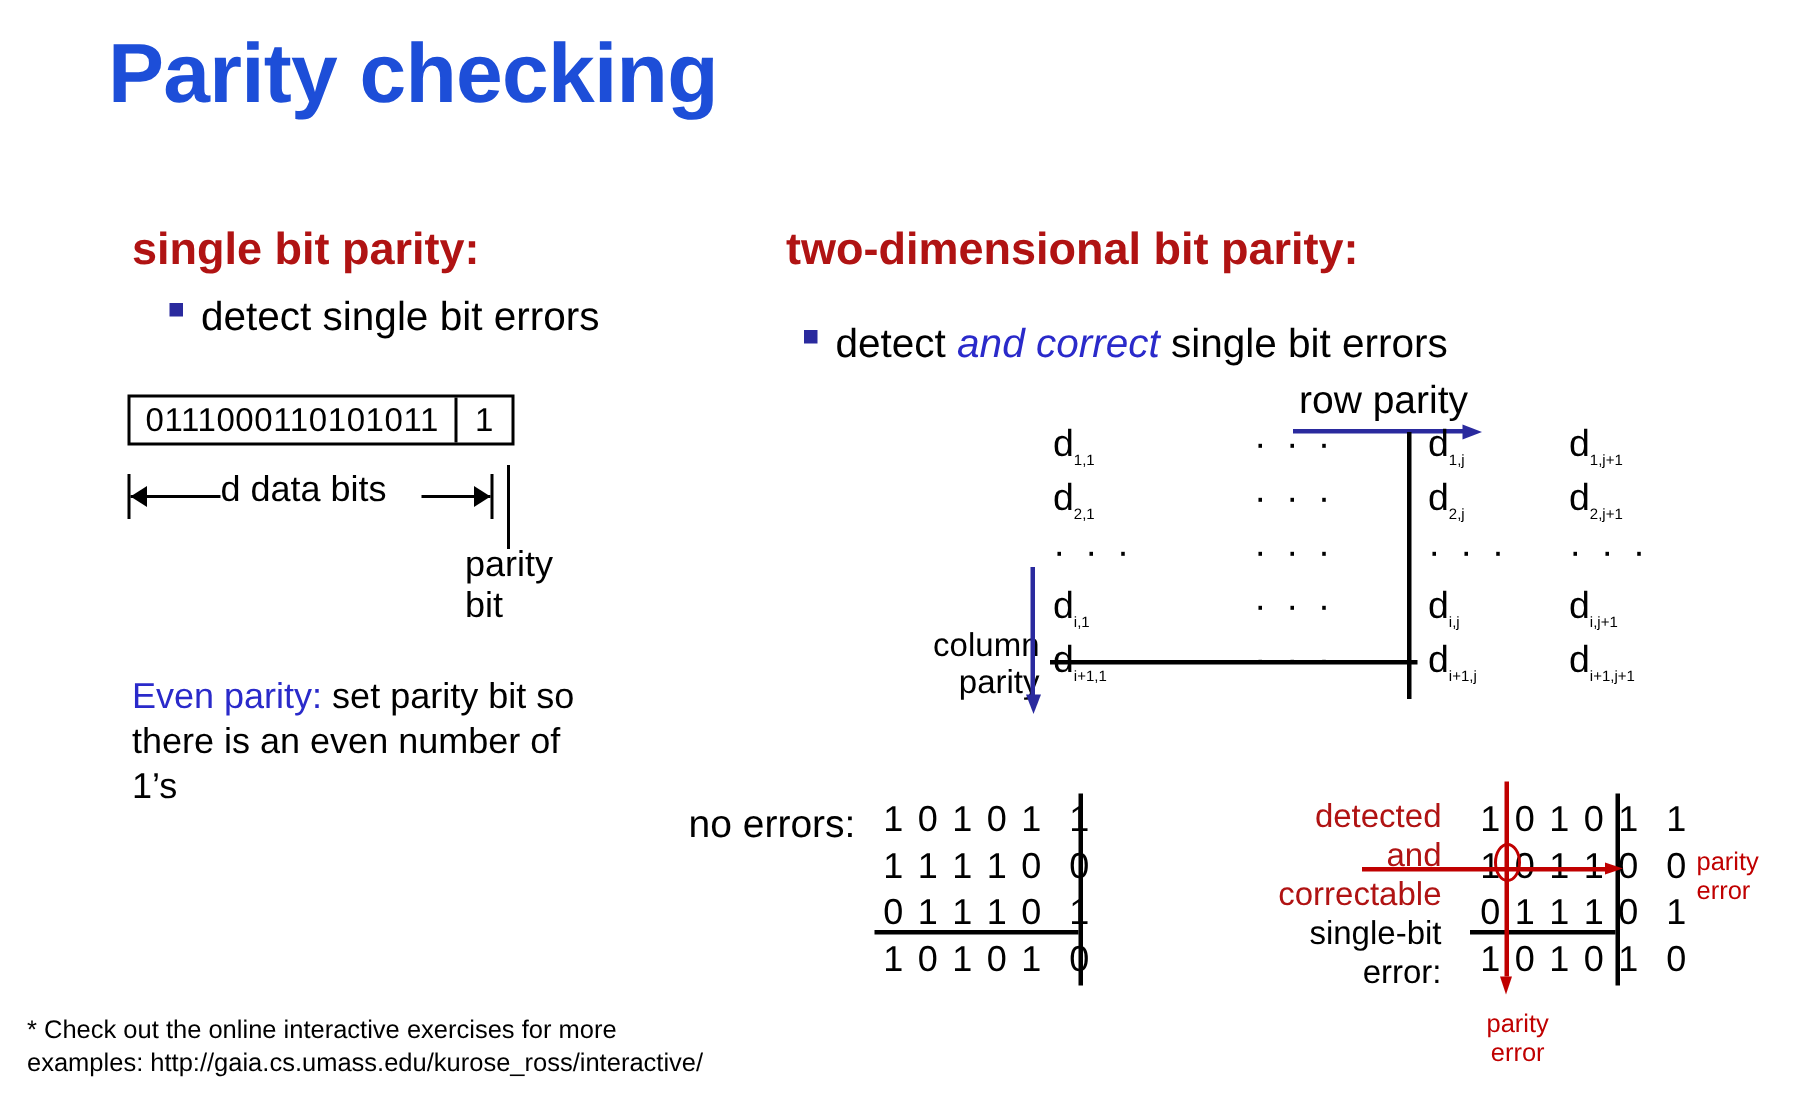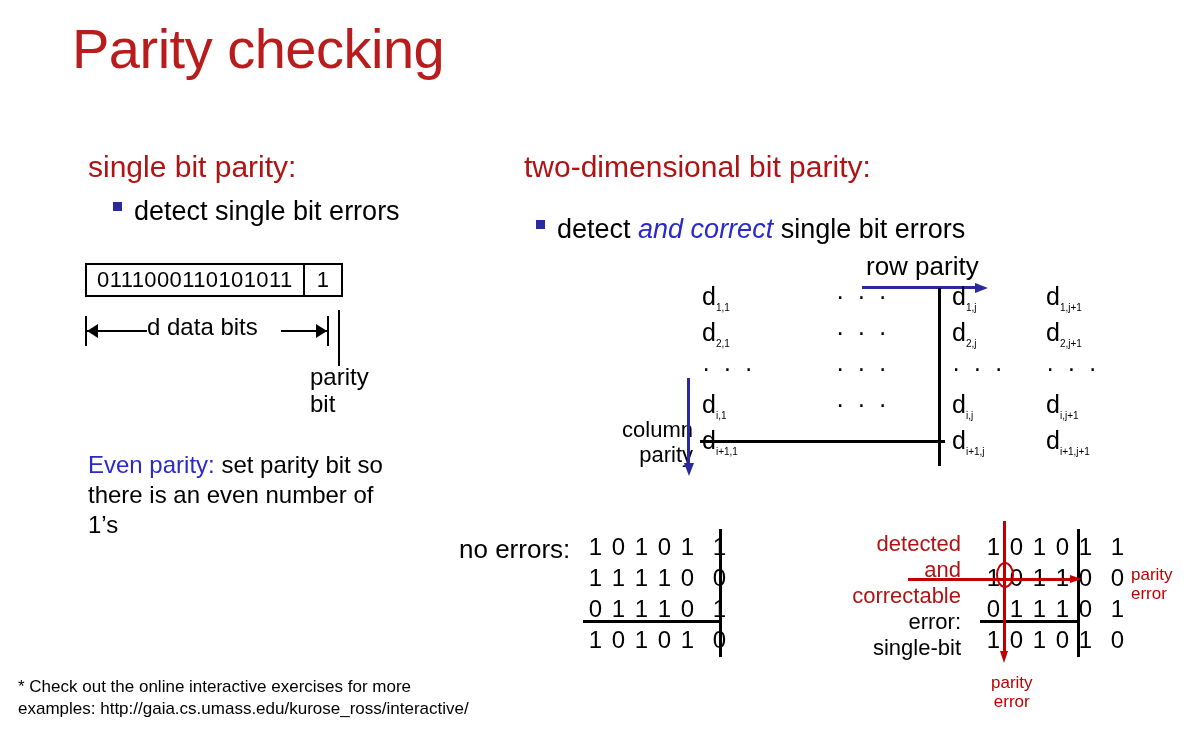--- a/index.html
+++ b/index.html
@@ -6,27 +6,27 @@
   body{
     width:1200px;height:729px;background:#ffffff;
     font-family:"Liberation Sans", sans-serif;
     position:relative;overflow:hidden;color:#000;
   }
   .slide{position:absolute;inset:0;}
 
   
   #title{
     position:absolute;left:72px;top:18px;
-    font-size:56px;color:#b91c1c;font-weight:400;letter-spacing:-0.5px;
+    font-size:56px;color:#1d4ed8;font-weight:700;letter-spacing:-0.5px;
     line-height:1.1;
   }
 
   
   .sec-head{
-    position:absolute;font-size:30px;color:#b01313;font-weight:400;
+    position:absolute;font-size:30px;color:#b01313;font-weight:700;
     white-space:nowrap;
   }
   #head-left{left:88px;top:150px;}
   #head-right{left:524px;top:150px;}
 
   
   .bullet-row{position:absolute;display:flex;align-items:center;white-space:nowrap;}
   .sqbul{
     width:9px;height:9px;background:#2a2a9e;display:inline-block;
     margin-right:12px;position:relative;top:-5px;flex:0 0 auto;
@@ -272,22 +272,22 @@
         <span class="b">0</span>
       </div>
     </div>
   <div id="noerr-vline"></div>
   <div id="noerr-hline"></div>
 
   <div id="err-text">
     <div class="r">detected</div>
     <div class="r">and</div>
     <div class="r">correctable</div>
+    <div>single-bit</div>
     <div>error:</div>
-    <div>single-bit</div>
   </div>
   <div id="err-grid" class="grid">
       <div class="gr">
         <span class="b">1</span>
         <span class="b">0</span>
         <span class="b">1</span>
         <span class="b">0</span>
         <span class="b">1</span>
         <span class="gap"></span>
         <span class="b">1</span>

